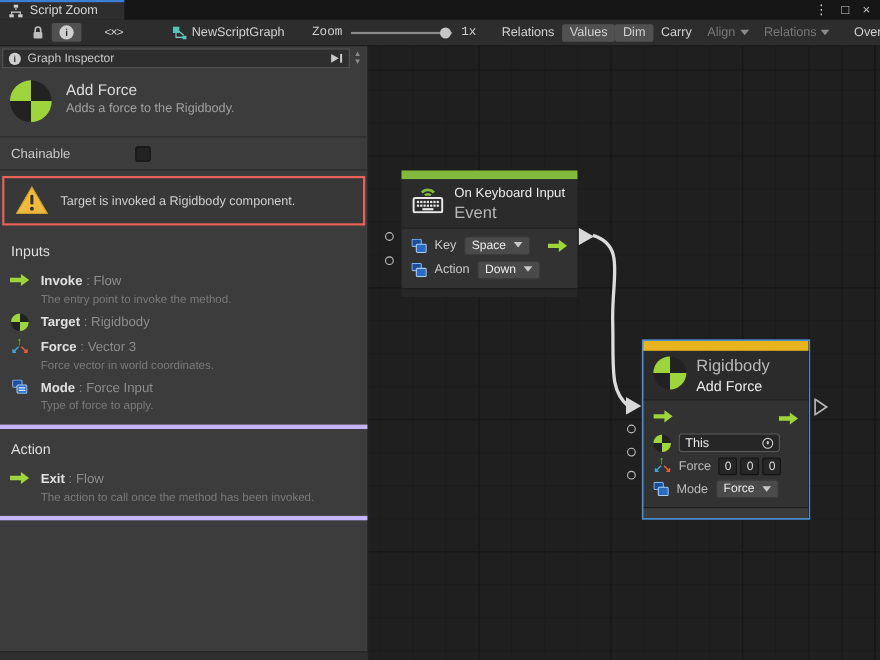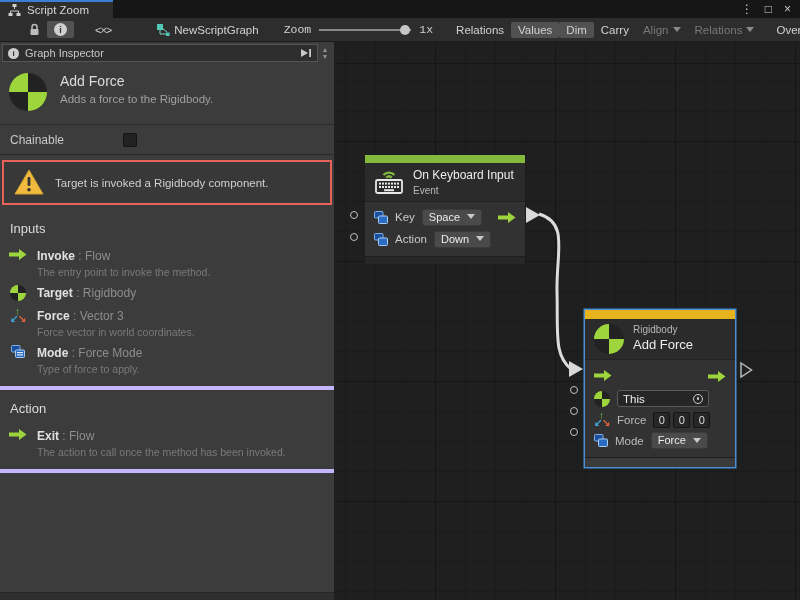--- a/index.html
+++ b/index.html
@@ -96,21 +96,21 @@
 
   .node { position:absolute; font-size:11.5px; color:#c9c9c9; }
   .node-keyboard { left:30px; top:113px; width:160px; }
   .node-addforce { left:250px; top:268px; width:150px;
                    box-shadow:0 0 0 1.5px #4a8fd4; }
   .nbar { height:8px; }
   .nbar.green { background:#83b93c; }
   .nbar.yellow { background:#e7b41f; height:9px; }
   .nhead { background:#2b2b2b; display:flex; align-items:flex-start; gap:9px; padding:5px 9px; }
   .nhead .t1 { font-size:12px; color:#ececec; }
-  .nhead .t2 { font-size:10px; color:#b8b8b8; margin-top:3px; }
+  .nhead .t2 { font-size:15px; color:#b8b8b8; margin-top:3px; }
   .nbody { background:#323232; border-top:1px solid #222; padding:4px 0 6px; }
   .nrow { display:flex; align-items:center; height:22px; padding:0 9px; position:relative; gap:7px; }
   .nrow.flow { height:24px; }
   .nfooter { height:8px; background:#272727; border-top:1px solid #1e1e1e; }
   .node-addforce .nfooter { height:10px; background:#3b3b3b; }
   .dd { background:#4a4a4a; border:1px solid #3a3a3a; border-radius:3px; color:#ececec;
         font-size:11px; padding:1px 6px 2px; display:inline-flex; align-items:center; gap:7px; }
   .dd .dd-caret { border-top-color:#c9c9c9; }
   .flow-right { margin-left:auto; display:flex; }
   .port-circle { position:absolute; width:8px; height:8px; border:1.5px solid #c0c0c0;
@@ -287,21 +287,21 @@
           <span class="picon">
             <svg width="14" height="13" viewBox="0 0 14 13">
               <rect x="0.5" y="0.5" width="8.5" height="6.5" rx="1" fill="#1d4e9e" stroke="#7fb3e8"></rect>
               <rect x="4.5" y="5" width="9" height="7.5" rx="1" fill="#2a6bc4" stroke="#a8cdf0"></rect>
               <rect x="6" y="7" width="6" height="1.2" fill="#fff" opacity=".85"></rect>
               <rect x="6" y="9.3" width="6" height="1.2" fill="#fff" opacity=".85"></rect>
             </svg>
           </span>
           <div>
             <div>
-              <span class="pname">Mode</span><span class="ptype"><span> : </span><span>Force Mode</span></span>
+              <span class="pname">Mode</span><span class="ptype"><span> : </span><span>Force Input</span></span>
             </div>
             <div class="pdesc">Type of force to apply.</div>
           </div>
         </div>
       </div>
 
       <div class="section">
         <div class="sec-title">Action</div>
         <div class="port-row">
           <span class="picon">

